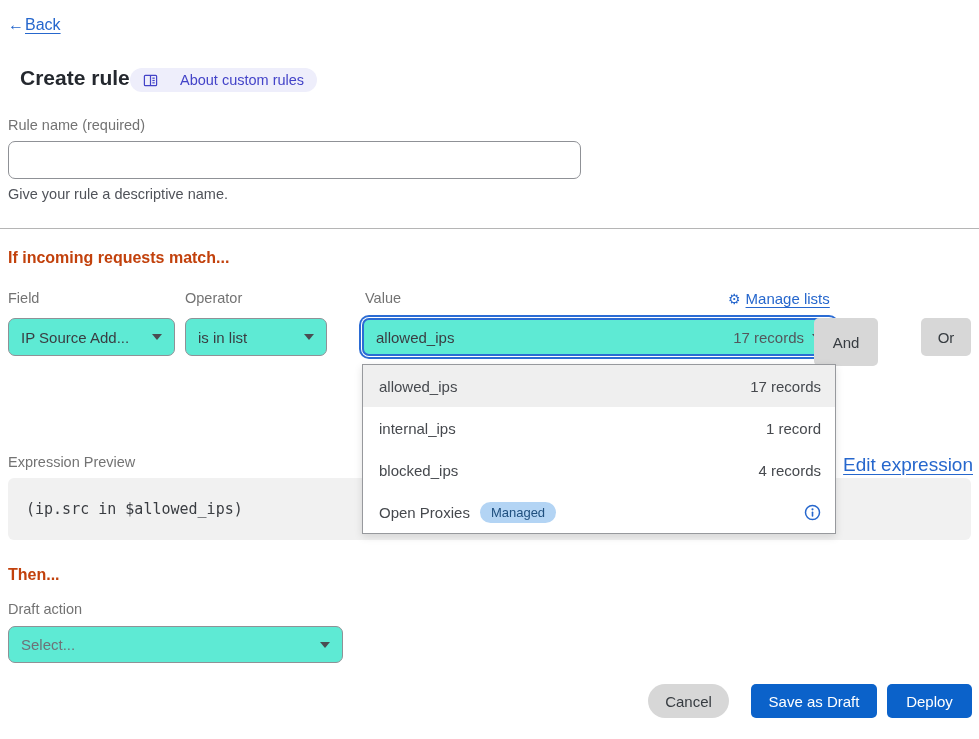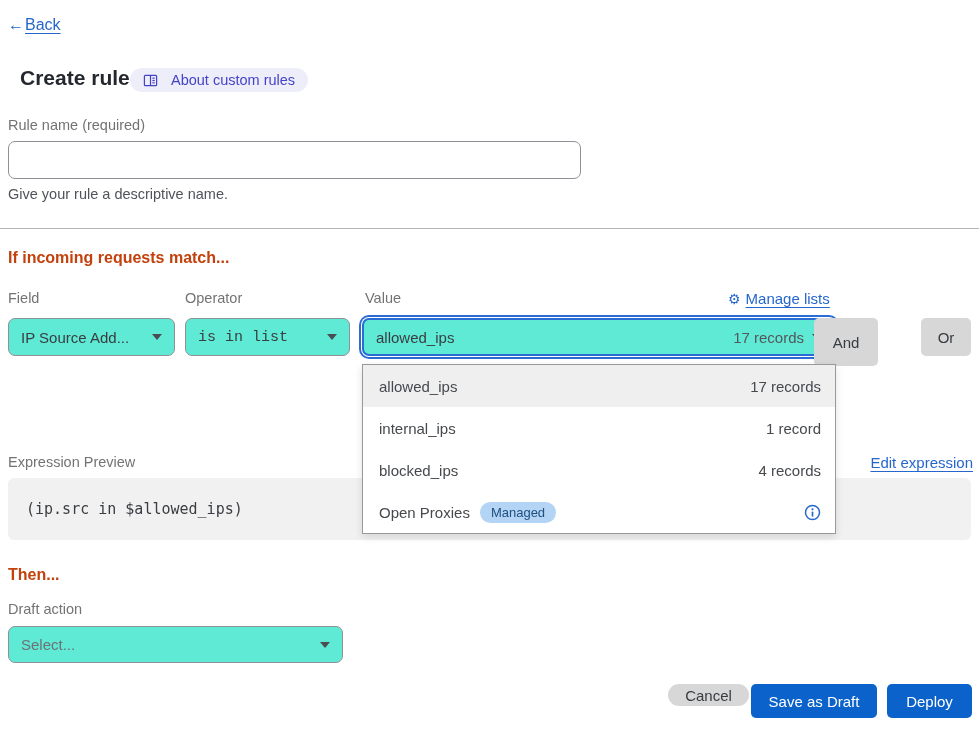--- a/index.html
+++ b/index.html
@@ -15,35 +15,35 @@
     background: #ffffff;
     overflow: hidden;
   }
   .abs { position: absolute; }
 
   
   .link {
     color: #2667cd;
     text-decoration: none;
     cursor: pointer;
-    font-size: 15px;
+    font-size: 19px;
   }
   .link .link-text { text-decoration: underline; text-underline-offset: 3px; }
 
   .back-link { left: 8px; top: 16px; display: inline-flex; align-items: center; font-size: 16px; }
   .back-arrow { margin-right: 1px; font-size: 16px; }
 
   
   .page-title {
     left: 8px; top: 66px;
     font-size: 21px; font-weight: 700; color: #24282e; margin-left: 12px;
   }
   .about-badge {
     left: 130px; top: 68px;
-    display: inline-flex; align-items: center; gap: 13px;
+    display: inline-flex; align-items: center; gap: 22px;
     background: #eeeefb; color: #4343c8;
     border-radius: 14px; padding: 4px 13px;
     font-size: 14.5px; cursor: pointer;
   }
   .about-badge svg { display: block; }
 
   
   .field-label { font-size: 14.5px; color: #737373; }
   .helper-text { font-size: 14.5px; color: #50535a; }
   .section-heading { font-size: 16px; font-weight: 700; color: #c2410c; }
@@ -171,21 +171,21 @@
   <a class="abs link manage-lists">
     <span class="gear-glyph">⚙</span>
     <span class="link-text">Manage lists</span>
   </a>
 
   <div class="abs select" style="left:8px; top:318px; width:167px; height:38px;">
     <span class="sel-text">IP Source Add...</span>
     <span class="chev"></span>
   </div>
 
-  <div class="abs select" style="left:185px; top:318px; width:165px; height:38px;font-family:Liberation Mono, monospace;">
+  <div class="abs select" style="left:185px; top:318px; width:142px; height:38px;">
     <span class="sel-text">is in list</span>
     <span class="chev"></span>
   </div>
 
   <div class="abs select focused" style="left:362px; top:318px; width:474px; height:38px;">
     <span class="sel-text">allowed_ips</span>
     <span class="sel-meta">17 records</span>
     <span class="chev"></span>
   </div>
 
@@ -226,17 +226,17 @@
     <span class="code-text">(ip.src in $allowed_ips)</span>
   </div>
 
   <div class="abs section-heading" style="left:8px; top:566px;">Then...</div>
   <div class="abs field-label" style="left:8px; top:601px;">Draft action</div>
   <div class="abs select" style="left:8px; top:626px; width:335px; height:37px;">
     <span class="sel-text placeholder">Select...</span>
     <span class="chev"></span>
   </div>
 
-  <button class="abs btn btn-gray" style="left:668px; top:684px; width:81px; height:22px;border-radius:17px;">Cancel</button>
+  <button class="abs btn btn-gray" style="left:648px; top:684px; width:81px; height:34px;border-radius:17px;">Cancel</button>
   <button class="abs btn btn-blue" style="left:751px; top:684px; width:126px; height:34px;">Save as Draft</button>
   <button class="abs btn btn-blue" style="left:887px; top:684px; width:85px; height:34px;">Deploy</button>
 
 </div>
 
 </body></html>

